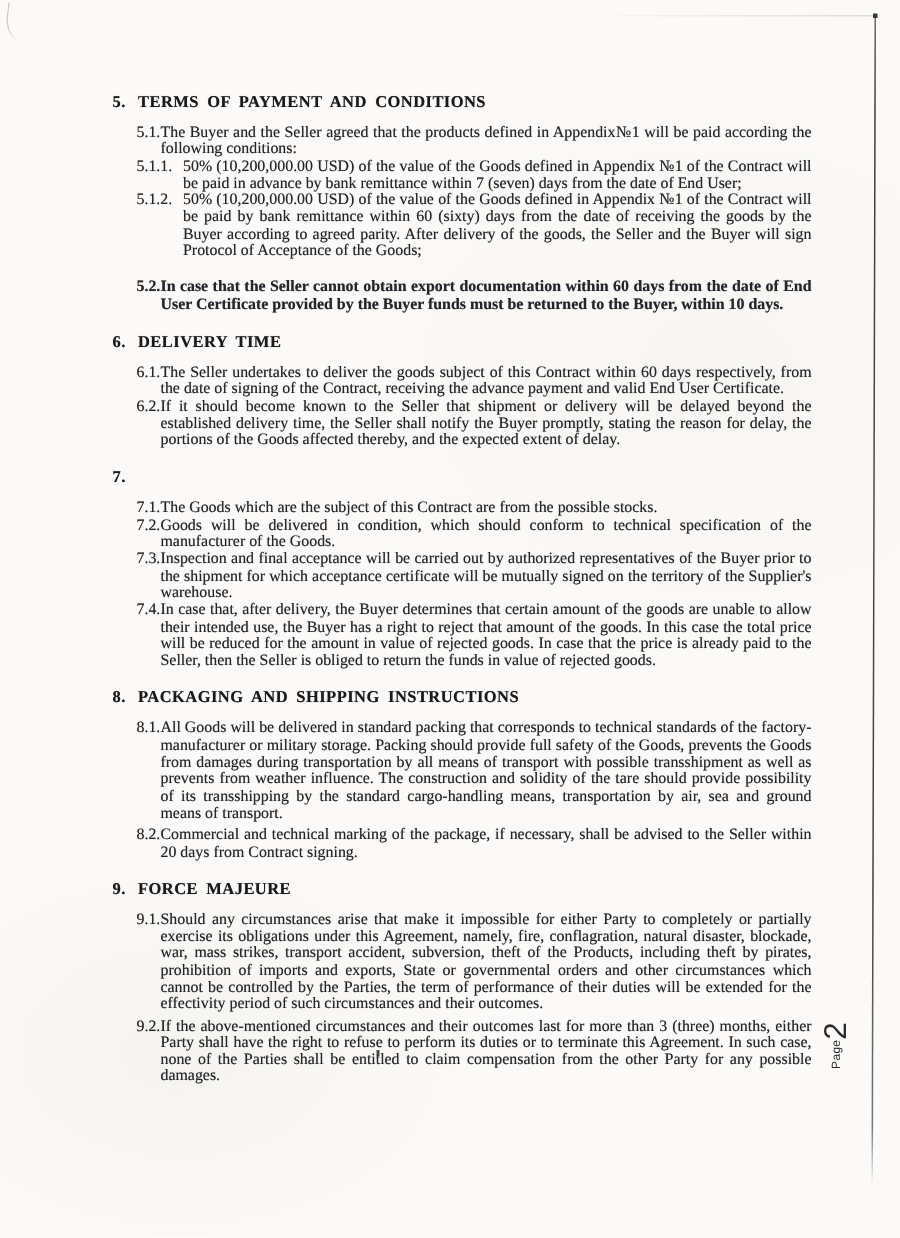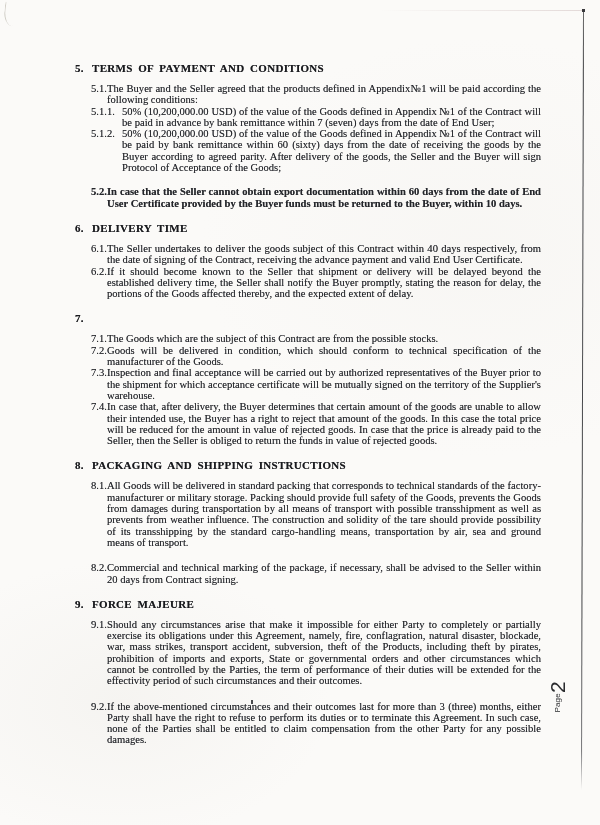--- a/index.html
+++ b/index.html
@@ -27,21 +27,21 @@
     display:flex; font-weight:bold; font-size:11px; line-height:12px;
     color:#191a1e; letter-spacing:0.3px; word-spacing:2.5px;
     margin-bottom:9px; text-shadow:0 0 0.5px rgba(20,21,26,0.6);
   }
   .hnum { flex:none; width:17px; }
   .item { position:relative; text-align:justify; }
   .item .inum { position:absolute; left:0; top:0; }
   .lvl1 { margin-left:16px; padding-left:16px; }
   .lvl2 { margin-left:16px; padding-left:31px; }
   .gap-before { margin-top:13px;font-weight:bold; }
-  .gap-small { margin-top:14px; }
+  .gap-small { margin-top:3px; }
 
   
   .page-marker {
     position:absolute; left:538px; top:678px; width:38px; height:38px;
     display:flex; align-items:center; justify-content:center;
     transform:rotate(-90deg);
     color:#2a2b2e;
   }
   .pm-inner { display:flex; flex-direction:row; align-items:center; }
   .pm-label { font-family:"Liberation Sans", sans-serif; font-size:8px; letter-spacing:0.2px; }
@@ -108,21 +108,21 @@
       </div>
     </div>
 
     <div class="section">
       <div class="heading">
         <span class="hnum">6.</span>
         <span class="htitle">DELIVERY TIME</span>
       </div>
       <div class="item lvl1">
         <span class="inum">6.1.</span>
-        <span class="itext">The Seller undertakes to deliver the goods subject of this Contract within 40 days respectively, from the date of signing of the Contract, receiving the advance payment and valid End User Certificate.</span>
+        <span class="itext">The Seller undertakes to deliver the goods subject of this Contract within 60 days respectively, from the date of signing of the Contract, receiving the advance payment and valid End User Certificate.</span>
       </div>
       <div class="item lvl1">
         <span class="inum">6.2.</span>
         <span class="itext">If it should become known to the Seller that shipment or delivery will be delayed beyond the established delivery time, the Seller shall notify the Buyer promptly, stating the reason for delay, the portions of the Goods affected thereby, and the expected extent of delay.</span>
       </div>
     </div>
 
     <div class="section">
       <div class="heading">
         <span class="hnum">7.</span>

